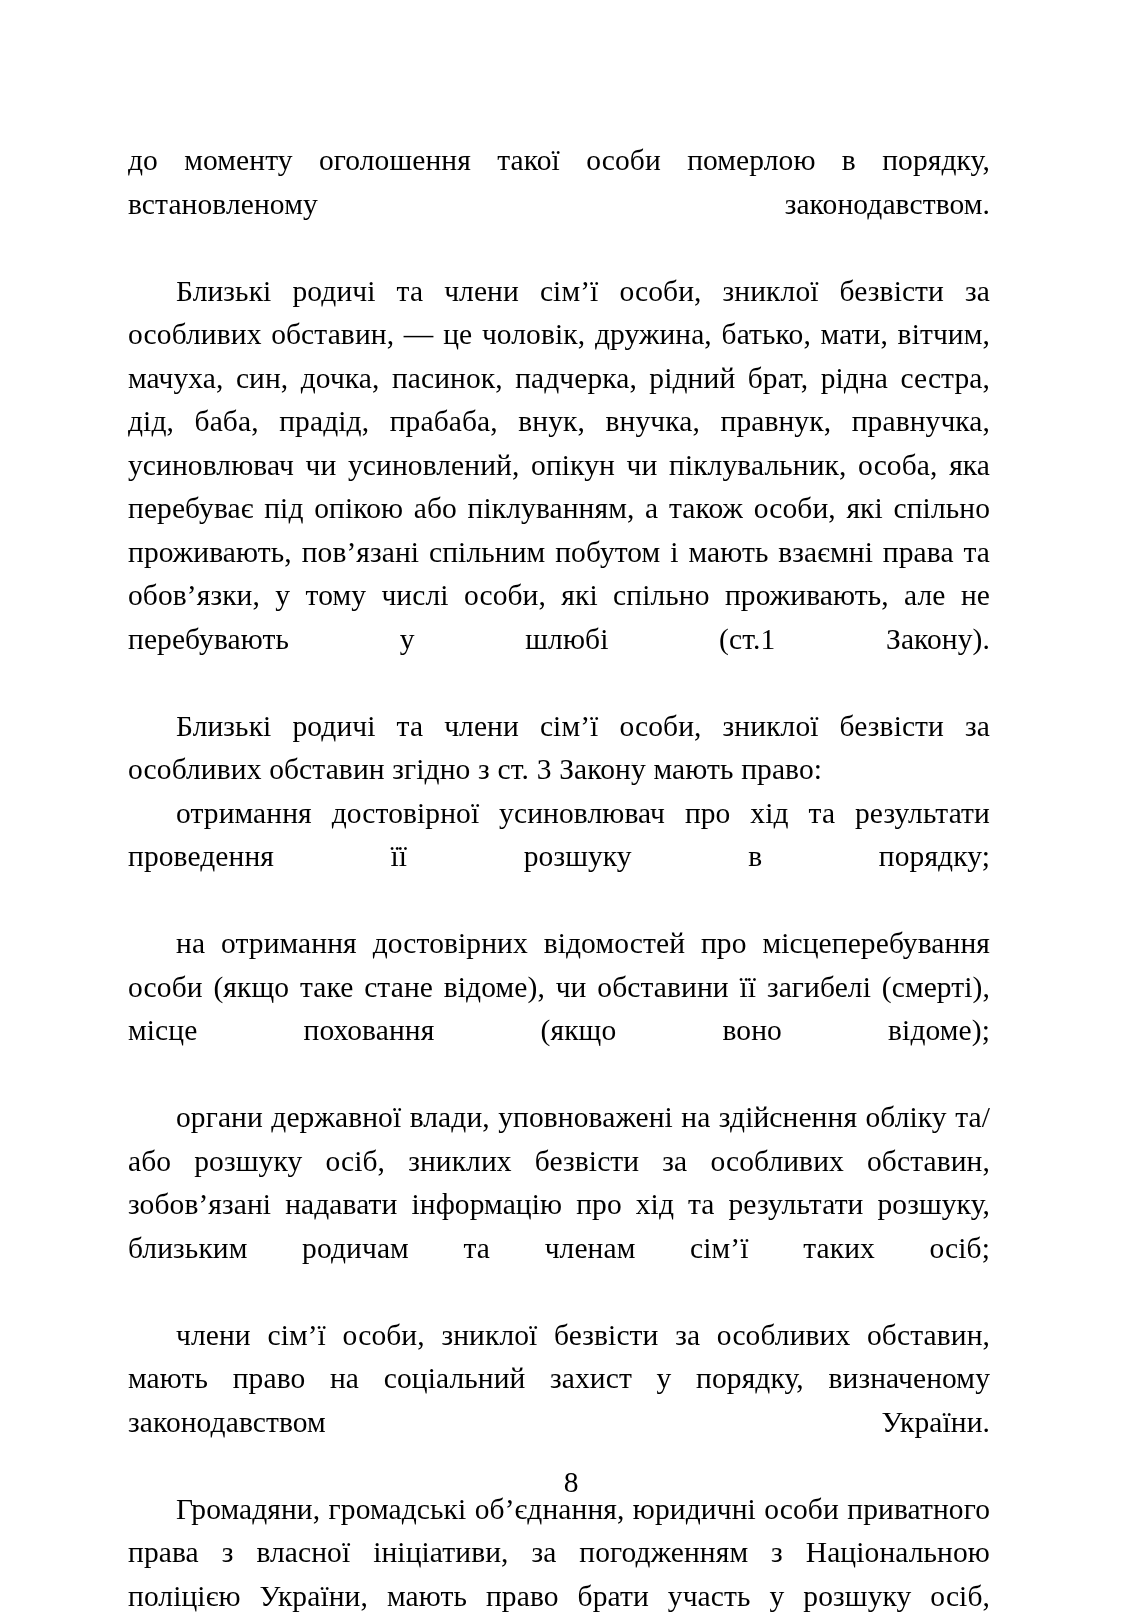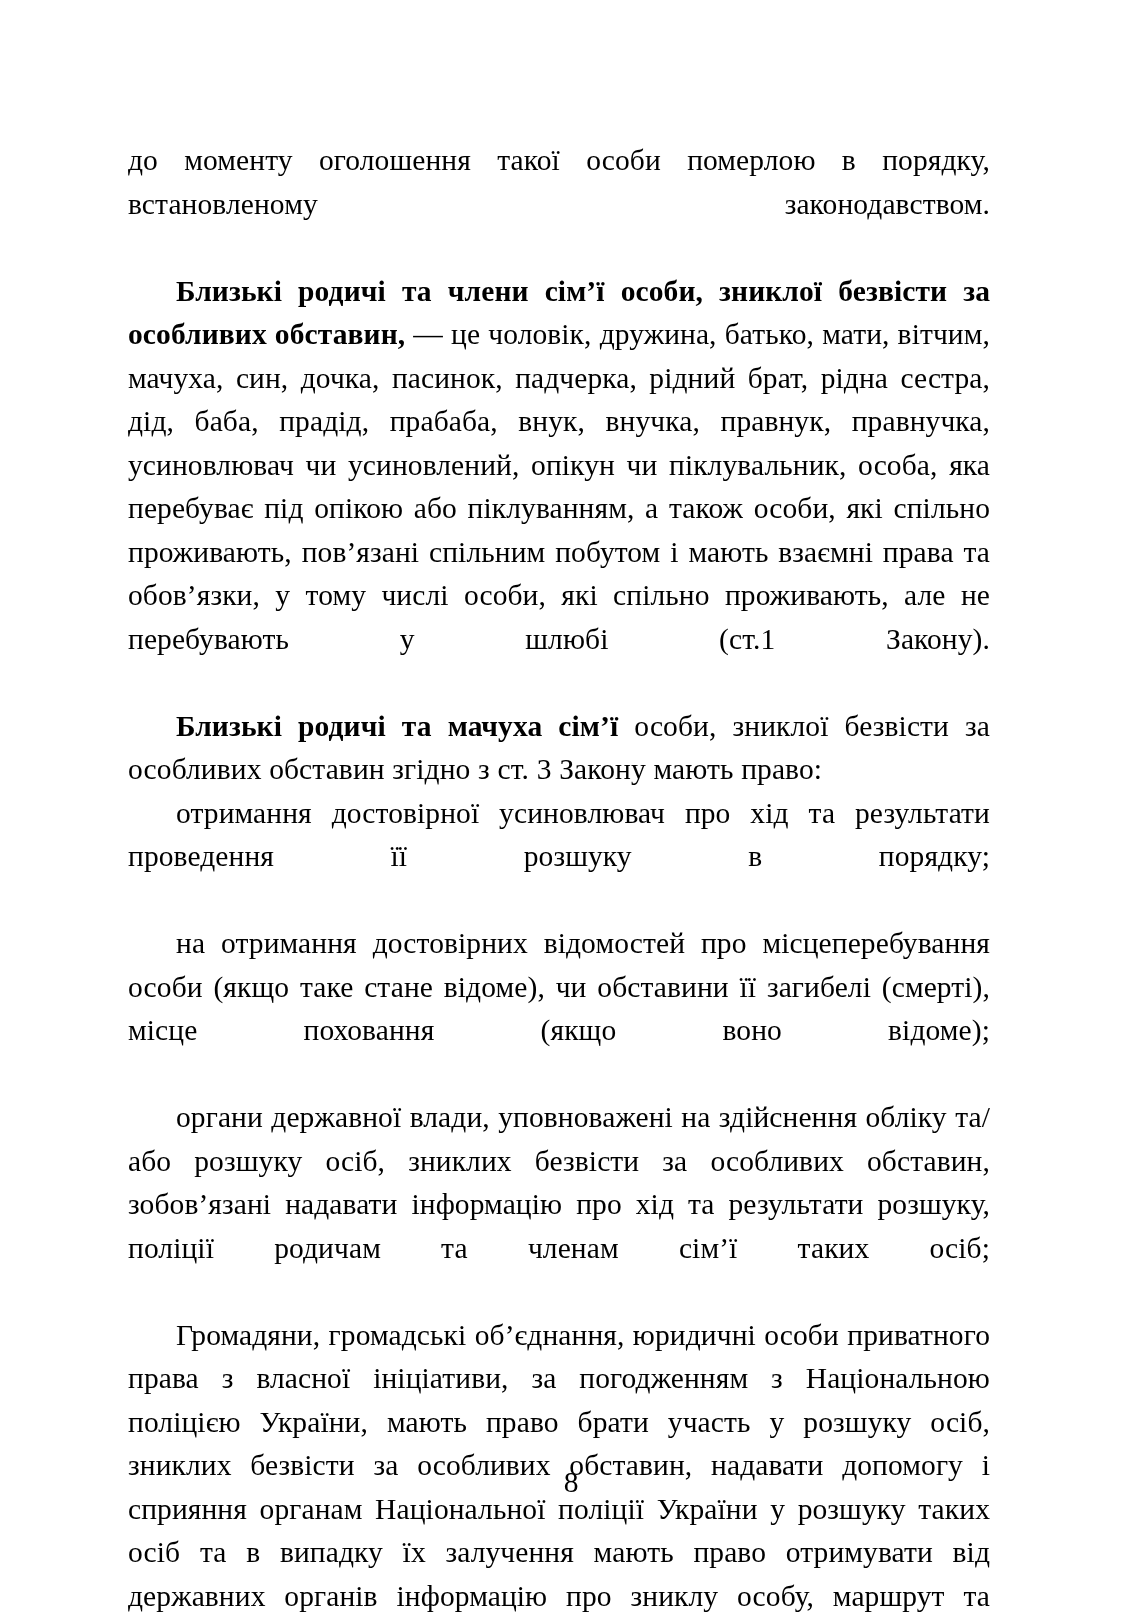--- a/index.html
+++ b/index.html
@@ -47,21 +47,21 @@
 
   .para.indent {
     text-indent: 48px;
   }
 
   .para.noindent {
     text-indent: 0;
   }
 
   .b {
-    font-weight: bold;
+    font-weight: normal;
   }
 
   
   .para::after {
     content: "";
     display: inline-block;
     width: 100%;
   }
   .para.last-justified::after {
     content: none;
@@ -88,35 +88,38 @@
 
     <p class="para noindent">
       <span>до моменту оголошення такої особи померлою в порядку, встановленому законодавством.</span>
     </p>
 
     <p class="para indent">
       <span class="b">Близькі родичі та члени сім’ї особи, зниклої безвісти за особливих обставин,</span><span> — це чоловік, дружина, батько, мати, вітчим, мачуха, син, дочка, пасинок, падчерка, рідний брат, рідна сестра, дід, баба, прадід, прабаба, внук, внучка, правнук, правнучка, усиновлювач чи усиновлений, опікун чи піклувальник, особа, яка перебуває під опікою або піклуванням, а також особи, які спільно проживають, пов’язані спільним побутом і мають взаємні права та обов’язки, у тому числі особи, які спільно проживають, але не перебувають у шлюбі (ст.1 Закону).</span>
     </p>
 
     <p class="para indent last-justified">
-      <span class="b">Близькі родичі та мачуха сім’ї</span><span> особи, зниклої безвісти за особливих обставин згідно з ст. 3 Закону мають право:</span>
+      <span class="b">Близькі родичі та члени сім’ї</span><span> особи, зниклої безвісти за особливих обставин згідно з ст. 3 Закону мають право:</span>
     </p>
 
     <p class="para indent">
       <span>отримання достовірної усиновлювач про хід та результати проведення її розшуку в порядку;</span>
     </p>
 
     <p class="para indent">
       <span>на отримання достовірних відомостей про місцеперебування особи (якщо таке стане відоме), чи обставини її загибелі (смерті), місце поховання (якщо воно відоме);</span>
     </p>
 
     <p class="para indent">
-      <span>органи державної влади, уповноважені на здійснення обліку та/або розшуку осіб, зниклих безвісти за особливих обставин, зобов’язані надавати інформацію про хід та результати розшуку, поліції родичам та членам сім’ї таких осіб;</span>
+      <span>органи державної влади, уповноважені на здійснення обліку та/або розшуку осіб, зниклих безвісти за особливих обставин, зобов’язані надавати інформацію про хід та результати розшуку, близьким родичам та членам сім’ї таких осіб;</span>
     </p>
 
+    <p class="para indent">
+      <span>члени сім’ї особи, зниклої безвісти за особливих обставин, мають право на соціальний захист у порядку, визначеному законодавством України.</span>
+    </p>
 
     <p class="para indent">
       <span>Громадяни, громадські об’єднання, юридичні особи приватного права з власної ініціативи, за погодженням з Національною поліцією України, мають право брати участь у розшуку осіб, зниклих безвісти за особливих обставин, надавати допомогу і сприяння органам Національної поліції України у розшуку таких осіб та в випадку їх залучення мають право отримувати від державних органів інформацію про зниклу особу, маршрут та територію, на яких доцільно проводити розшук, іншу інформацію, яка може сприяти ефективному розшуку особи.</span>
     </p>
 
   </div>
 
   <div class="page-number">8</div>
 
 </div>

